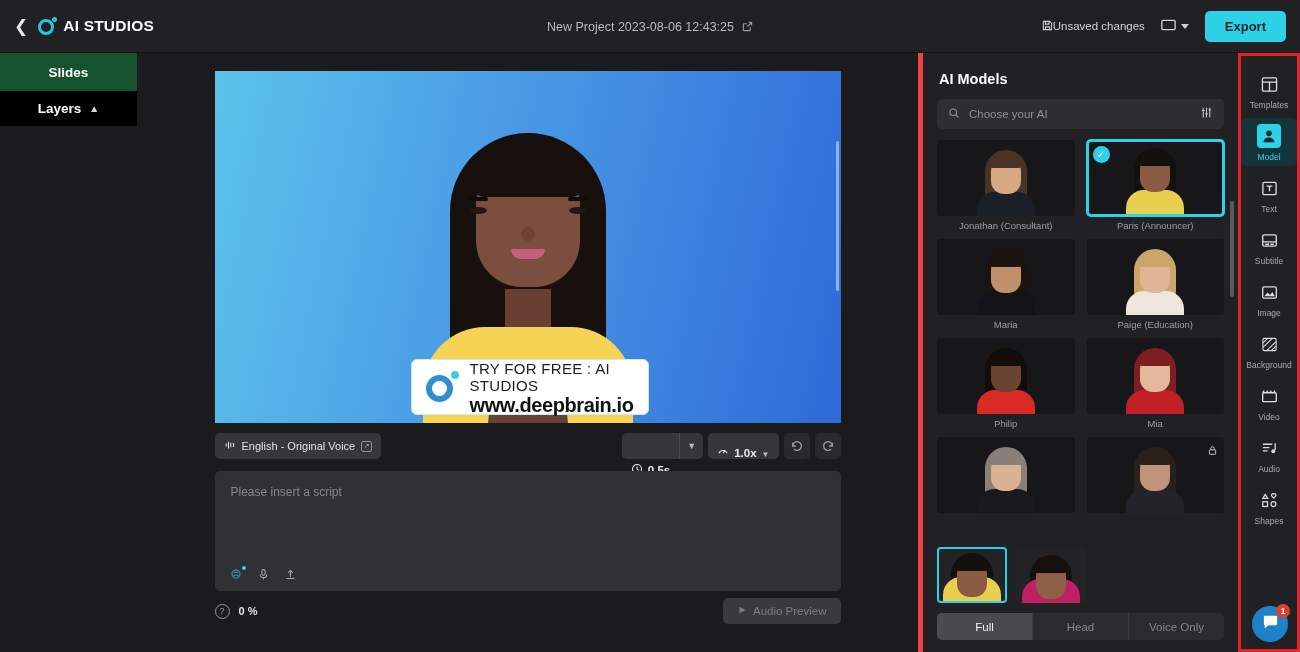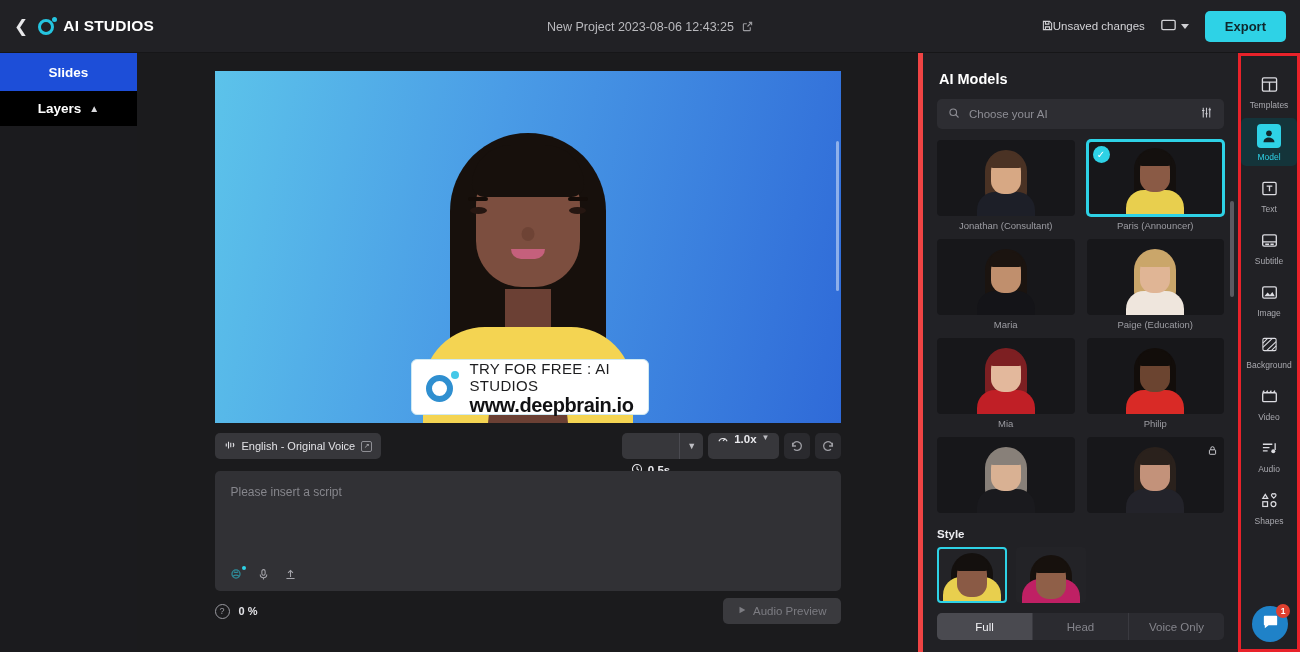--- a/index.html
+++ b/index.html
@@ -42,21 +42,21 @@
     background: #2ed2e6; color: #10272c; font-size: 13px; font-weight: bold;
     border: none; border-radius: 5px; padding: 8px 20px; cursor: pointer;
   }
 
   
   .body { flex: 1; display: flex; min-height: 0; }
 
   
   .slides-col { width: 137px; background: #1b1b1e; display: flex; flex-direction: column; flex: 0 0 137px; }
   .slides-head {
-    height: 38px; background: #1d4ed8; color: #fff; font-size: 13.5px; font-weight: bold;
+    height: 38px; background: #14532d; color: #fff; font-size: 13.5px; font-weight: bold;
     display: flex; align-items: center; justify-content: center; flex: 0 0 38px;
   }
   .slides-body { flex: 1; padding: 12px 17px 0 17px; background: #1b1b1e; overflow: hidden; }
   .slide-thumb {
     position: relative; width: 103px; height: 58px; border-radius: 4px;
     border: 2px solid #ffffff; overflow: hidden; cursor: pointer;
     background: linear-gradient(100deg, #59c2e8 0%, #3f8fe0 55%, #2f66d8 100%);
   }
   .slide-thumb .dots {
     position: absolute; left: 5px; top: 5px; width: 11px; height: 18px; border-radius: 2px;
@@ -128,21 +128,21 @@
   .wm-bottom { color: #111113; font-size: 20px; font-weight: bold; letter-spacing: -.4px; line-height: 1; }
 
   .vid-toolbar { width: 626px; height: 34px; margin-top: 6px; display: flex; align-items: center; }
   .voice-chip {
     display: flex; align-items: center; gap: 6px; background: #37373b; border-radius: 5px;
     height: 26px; padding: 0 9px; color: #e2e2e6; font-size: 11px; cursor: pointer;
   }
   .voice-ext { border: 1px solid #8e8e94; border-radius: 2px; width: 11px; height: 11px; display: flex; align-items: center; justify-content: center; font-size: 7px; color: #b6b6bb; }
   .tb-right { margin-left: auto; display: flex; align-items: center; gap: 5px; }
   .pill {
-    display: flex; align-items: flex-start; gap: 5px; background: #37373b; border-radius: 5px;
+    display: flex; align-items: flex-end; gap: 5px; background: #37373b; border-radius: 5px;
     height: 26px; padding: 0 9px; color: #eaeaee; font-size: 11.5px; font-weight: bold; cursor: pointer;
   }
   .pill-split { background: #37373b; border-radius: 5px; display: flex; align-items: center; height: 26px; }
   .pill-split .main { padding: 0 9px; display: flex; align-items: center; gap: 5px; color: #eaeaee; font-size: 11.5px; font-weight: bold; margin-top: 48px; }
   .pill-split .arrow { width: 24px; display: flex; align-items: center; justify-content: center; color: #bdbdc2; font-size: 9px; border-left: 1px solid #4a4a50; height: 100%; cursor: pointer; }
   .icon-btn {
     width: 26px; height: 26px; border-radius: 5px; background: #2a2a2e; color: #9e9ea4;
     display: flex; align-items: center; justify-content: center; cursor: pointer; font-size: 13px;
   }
 
@@ -473,44 +473,44 @@
                 <span class="torso" style="background:#efe6dd"></span>
                 <span class="face" style="background:#e0b595"></span>
                 <span class="fringe" style="background:#caa66a"></span>
               </span>
             </div>
             <div class="model-name">Paige (Education)</div>
           </div>
           <div class="model-card">
             <div class="model-thumb">
               <span class="av">
+                <span class="hair" style="background:#120d0a"></span>
+                <span class="neck" style="background:#5d3a29"></span>
+                <span class="torso" style="background:#d92a26"></span>
+                <span class="face" style="background:#6b4430"></span>
+                <span class="fringe" style="background:#120d0a"></span>
+              </span>
+            </div>
+            <div class="model-name">Philip</div>
+          </div>
+          <div class="model-card">
+            <div class="model-thumb">
+              <span class="av">
                 <span class="hair" style="background:#7d1f22"></span>
                 <span class="neck" style="background:#d5a78c"></span>
                 <span class="torso" style="background:#c01f26"></span>
                 <span class="face" style="background:#e3b89c"></span>
                 <span class="fringe" style="background:#7d1f22"></span>
               </span>
             </div>
             <div class="model-name">Mia</div>
           </div>
           <div class="model-card">
             <div class="model-thumb">
               <span class="av">
-                <span class="hair" style="background:#120d0a"></span>
-                <span class="neck" style="background:#5d3a29"></span>
-                <span class="torso" style="background:#d92a26"></span>
-                <span class="face" style="background:#6b4430"></span>
-                <span class="fringe" style="background:#120d0a"></span>
-              </span>
-            </div>
-            <div class="model-name">Philip</div>
-          </div>
-          <div class="model-card">
-            <div class="model-thumb">
-              <span class="av">
                 <span class="hair" style="background:#888079"></span>
                 <span class="neck" style="background:#c49a7c"></span>
                 <span class="torso" style="background:#1a1a1e"></span>
                 <span class="face" style="background:#d9b193"></span>
                 <span class="fringe" style="background:#888079"></span>
               </span>
             </div>
             <div class="model-name"></div>
           </div>
           <div class="model-card">
@@ -526,21 +526,20 @@
                 <span class="face" style="background:#c3927a"></span>
                 <span class="fringe" style="background:#2a211c"></span>
               </span>
             </div>
             <div class="model-name"></div>
           </div>
         </div>
       <div class="mp-scrollbar"></div>
 
       <div class="style-sec">
-        <div class="style-title">Style</div>
         <div class="style-row" id="style-row">
             <div class="style-thumb selected">
               <span class="av" style="width:56px;height:54px">
                 <span class="hair" style="background:#14100e"></span>
                 <span class="torso" style="background:#e8cf4e"></span>
                 <span class="face" style="background:#8a5a45"></span>
                 <span class="fringe" style="background:#14100e"></span>
               </span>
             </div>
             <div class="style-thumb">

